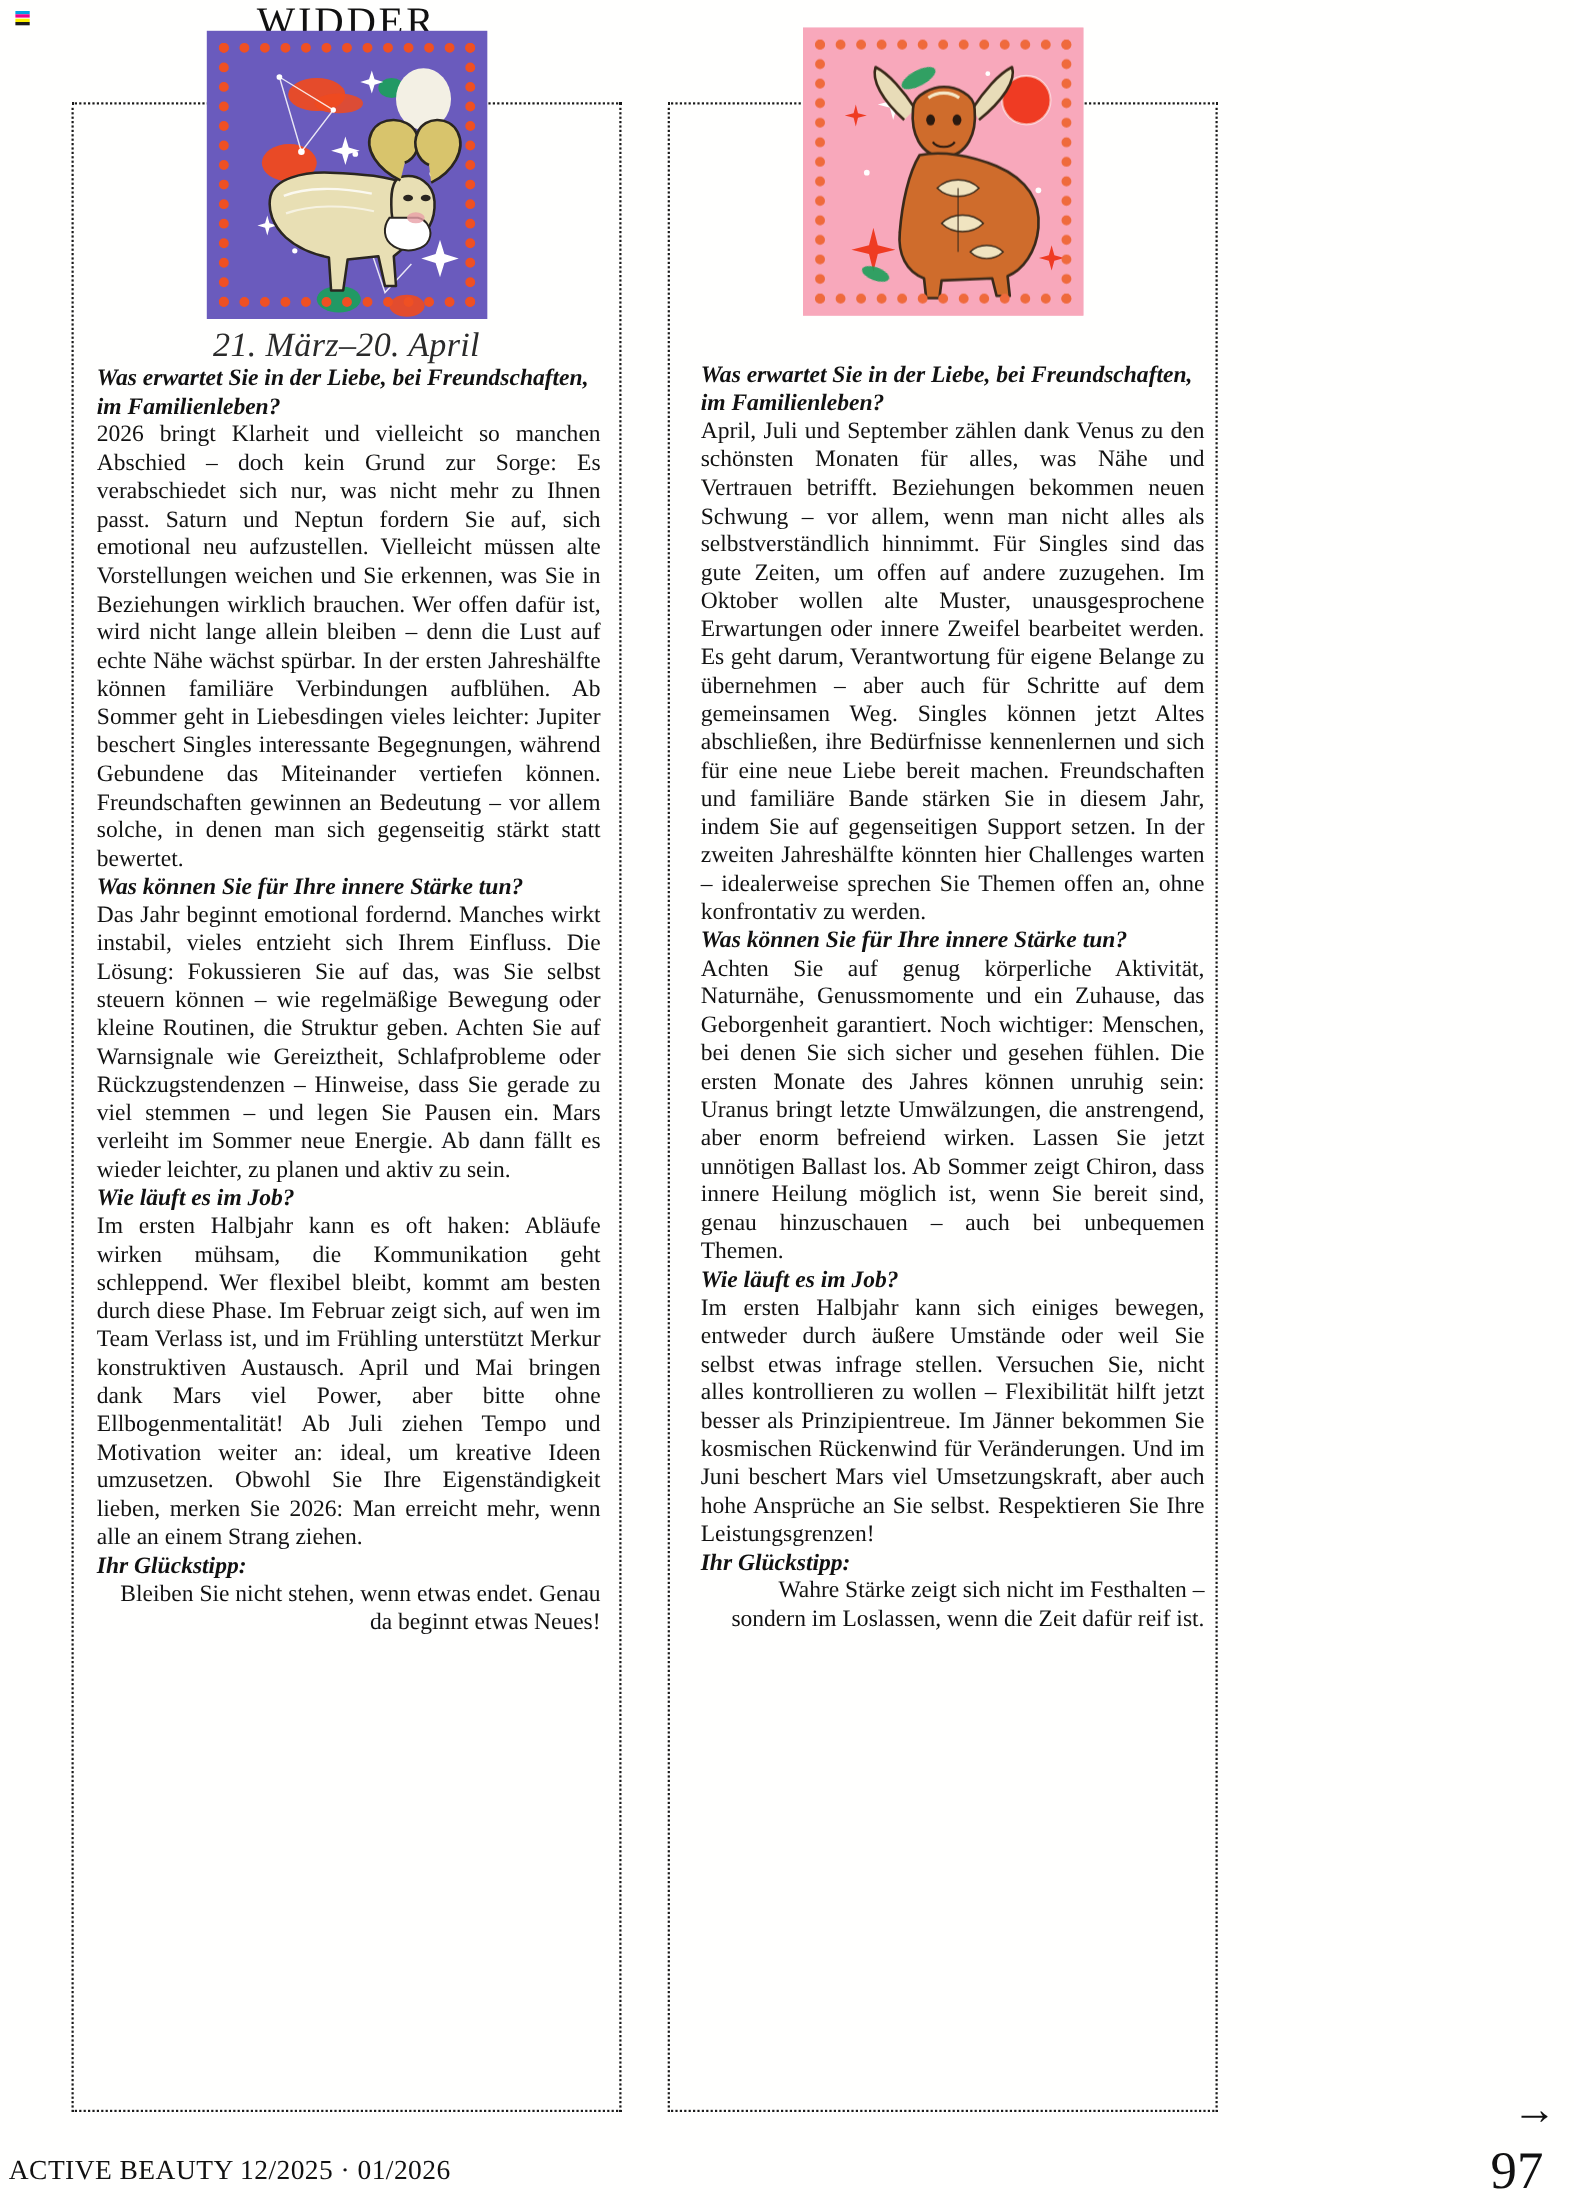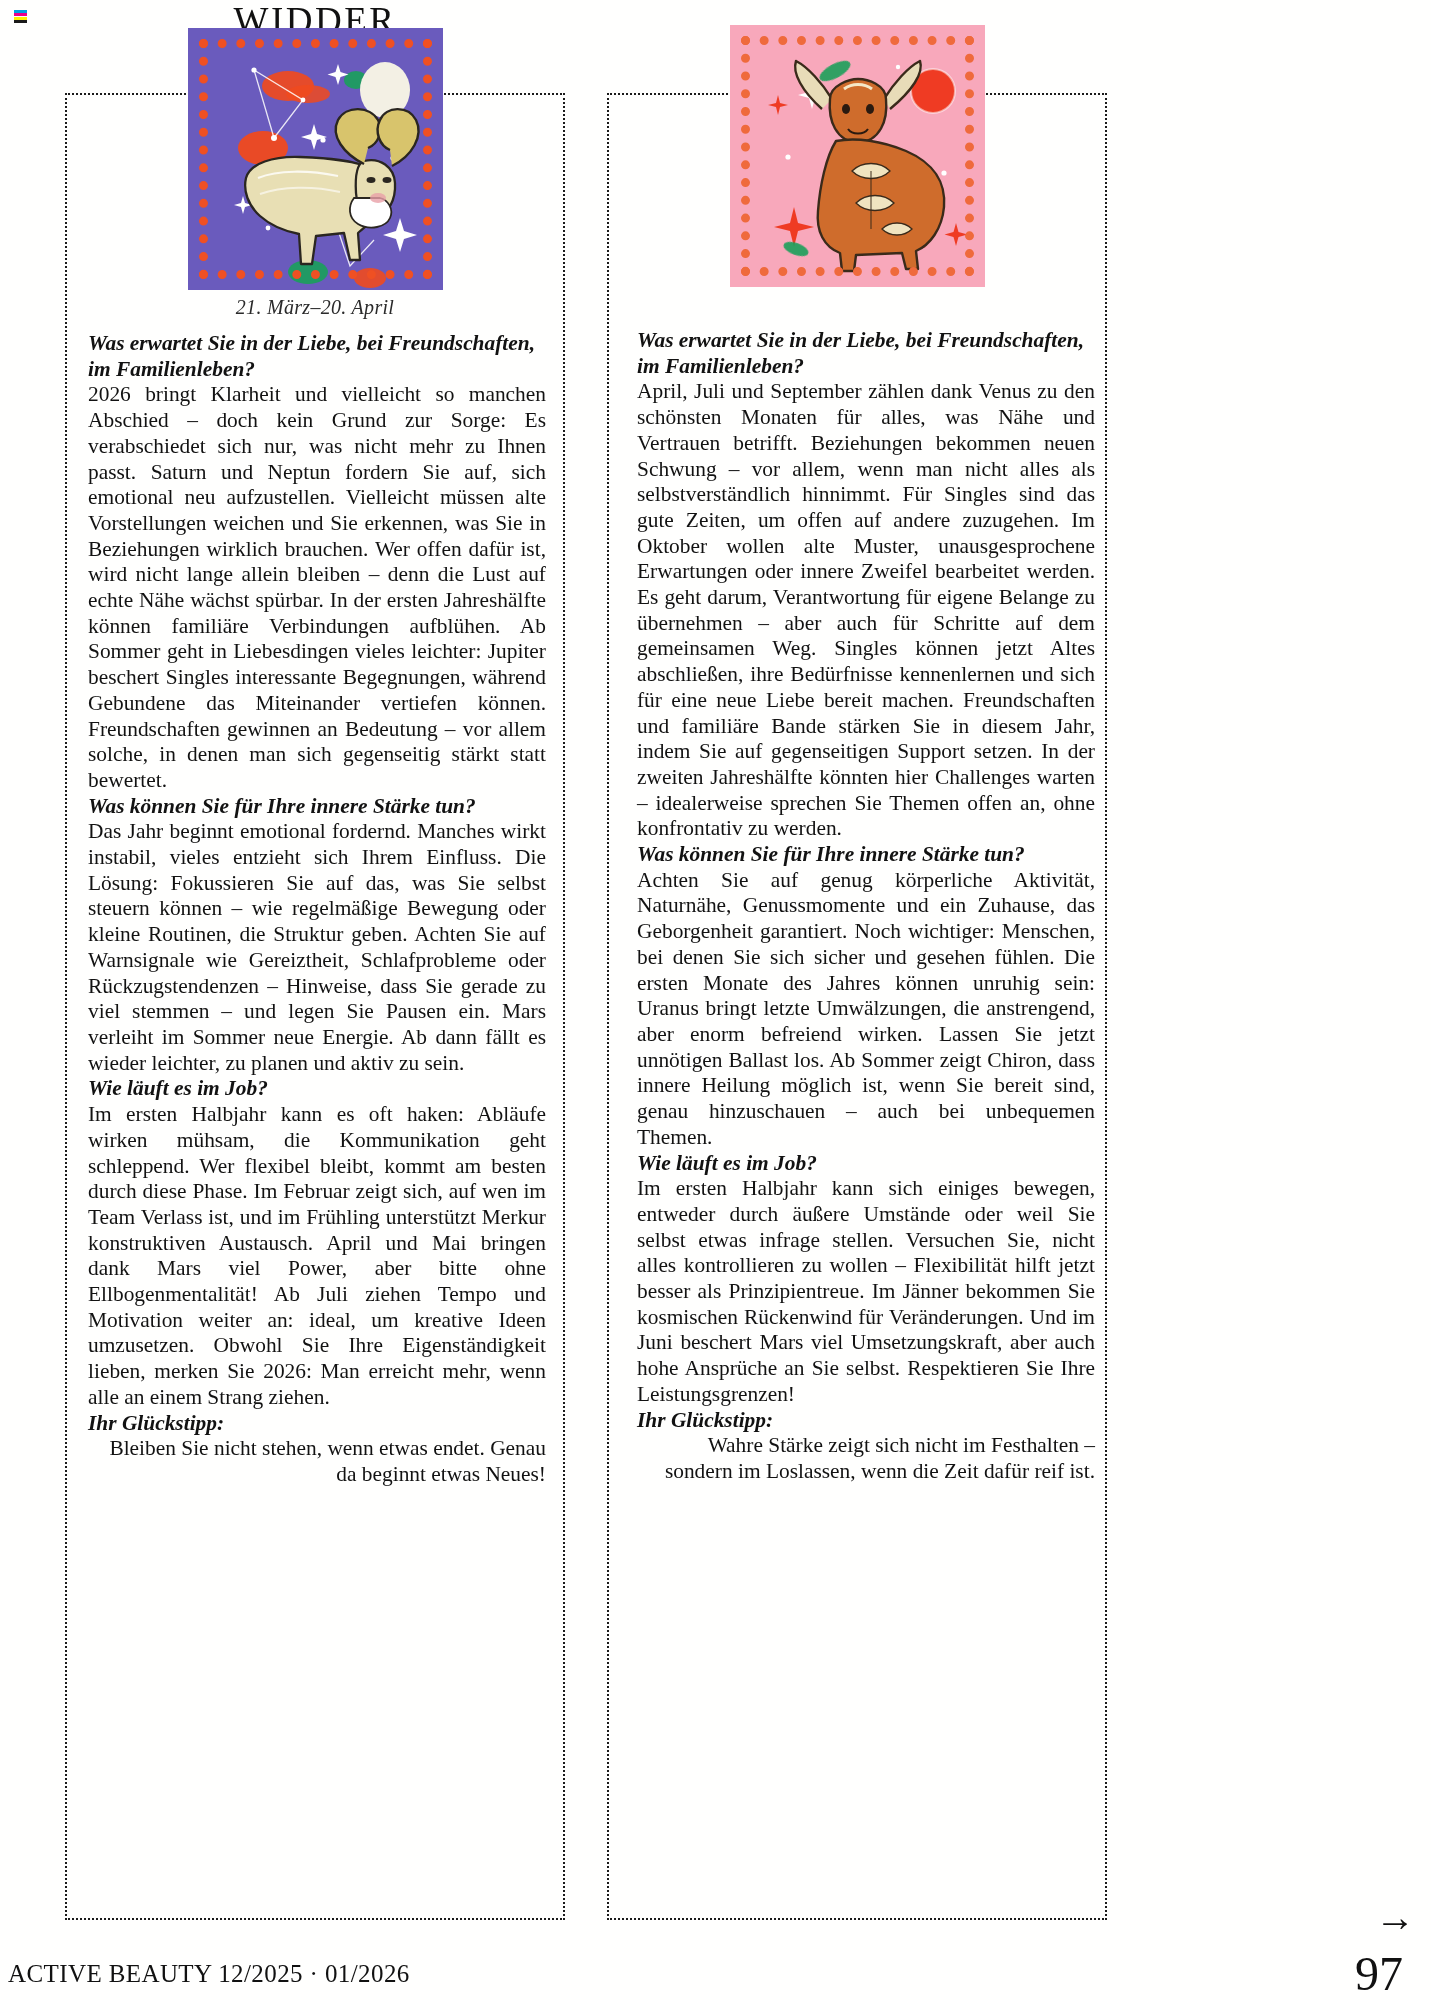--- a/index.html
+++ b/index.html
@@ -90,21 +90,21 @@
   }
   .illus.taurus .dotborder { border-color: #ef6a3c; }
 
   .illus svg { position: absolute; left:0; top:0; width:100%; height:100%; }
 
   
   .daterange {
     position: absolute;
     width: 500px;
     text-align: center;
-    font-size: 20px;
+    font-size: 31px;
     font-style: italic;
     color: #2a2a2a;
     letter-spacing: .3px;
   }
   .daterange-left  { left: 65px;  top: 296px; }
   .daterange-right { left: 607px; top: 293px; }
 
   
   .body {
     position: absolute;

